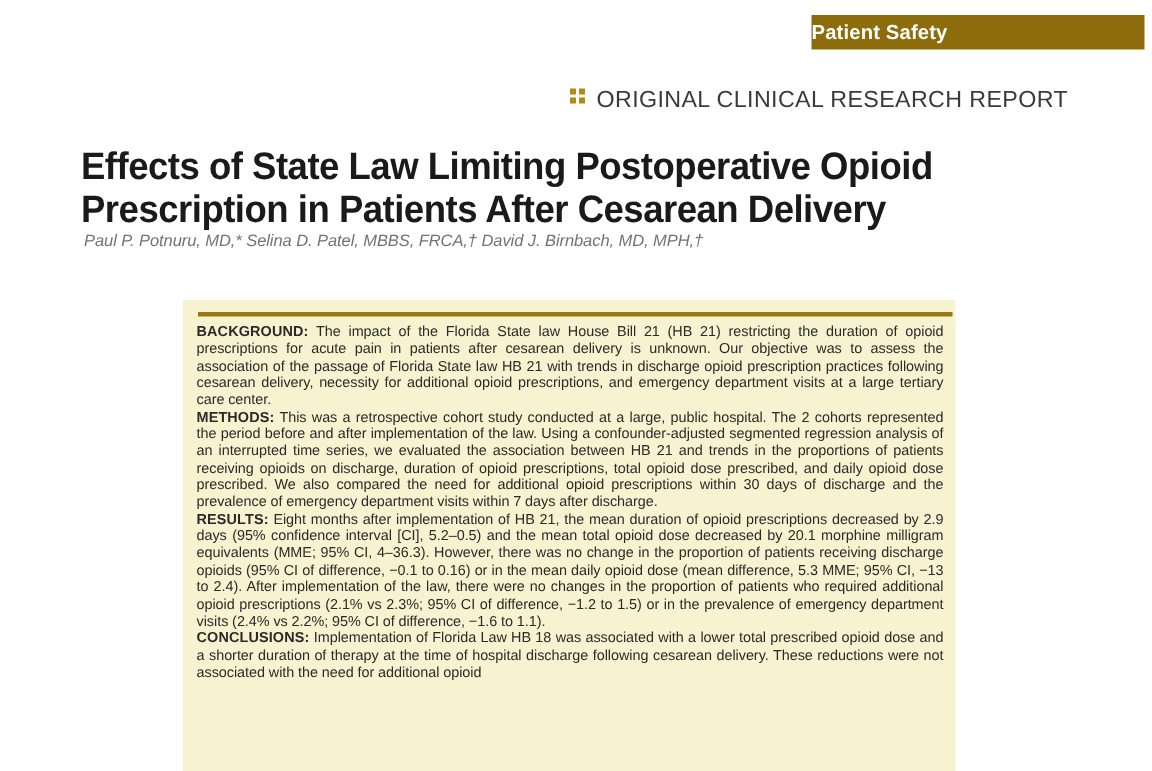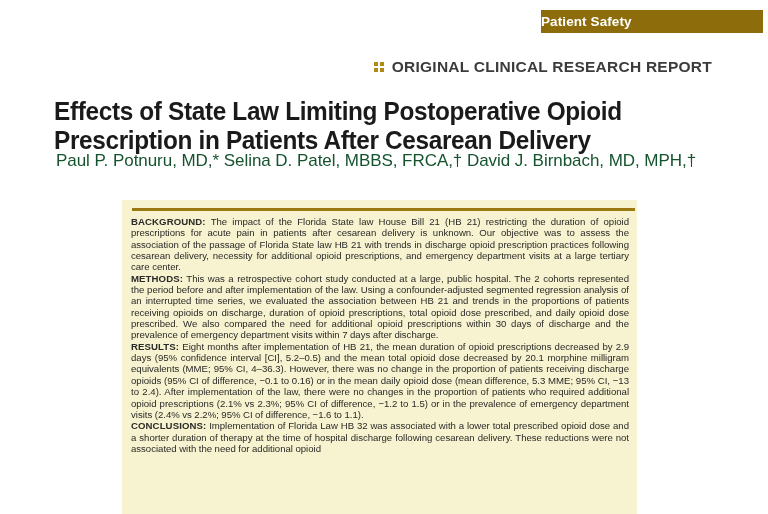--- a/index.html
+++ b/index.html
@@ -35,23 +35,22 @@
     box-sizing: border-box;
     padding-bottom: 1px;
   }
 
   
   .kicker-row {
     position: absolute;
     top: 58px;
     right: 56px;
     display: flex;
-    align-items: center;
+    align-items: flex-start;
     gap: 7px;
-    font-weight: bold;
   }
   .kicker-icon {
     width: 11px;
     height: 11px;
     display: grid;
     grid-template-columns: repeat(2, 4px);
     grid-template-rows: repeat(2, 4px);
     gap: 2px;
     flex: none;
     margin-top: 1px;
@@ -85,24 +84,25 @@
     transform-origin: left top;
   }
   .article-title .tline { display: block; white-space: nowrap; }
 
   
   .authors {
     position: absolute;
     top: 152px;
     left: 56px;
     width: 680px;
-    font-size: 17px;
+    font-size: 11px;
     line-height: 18.5px;
-    color: #14532d;
+    color: #737373;
     letter-spacing: -.05px;
+    font-style: italic;
   }
   .authors .aline { display: block; white-space: nowrap; }
 
   
   .abstract-box {
     position: absolute;
     top: 200px;
     left: 122px;
     width: 515px;
     height: 314px;
@@ -165,16 +165,16 @@
     <p>
       <b>BACKGROUND:</b><span> The impact of the Florida State law House Bill 21 (HB 21) restricting the duration of opioid prescriptions for acute pain in patients after cesarean delivery is unknown. Our objective was to assess the association of the passage of Florida State law HB 21 with trends in discharge opioid prescription practices following cesarean delivery, necessity for additional opioid prescriptions, and emergency department visits at a large tertiary care center.</span>
     </p>
     <p>
       <b>METHODS:</b><span> This was a retrospective cohort study conducted at a large, public hospital. The 2 cohorts represented the period before and after implementation of the law. Using a confounder-adjusted segmented regression analysis of an interrupted time series, we evaluated the association between HB 21 and trends in the proportions of patients receiving opioids on discharge, duration of opioid prescriptions, total opioid dose prescribed, and daily opioid dose prescribed. We also compared the need for additional opioid prescriptions within 30 days of discharge and the prevalence of emergency department visits within 7 days after discharge.</span>
     </p>
     <p>
       <b>RESULTS:</b><span> Eight months after implementation of HB 21, the mean duration of opioid prescriptions decreased by 2.9 days (95% confidence interval [CI], 5.2–0.5) and the mean total opioid dose decreased by 20.1 morphine milligram equivalents (MME; 95% CI, 4–36.3). However, there was no change in the proportion of patients receiving discharge opioids (95% CI of difference, −0.1 to 0.16) or in the mean daily opioid dose (mean difference, 5.3 MME; 95% CI, −13 to 2.4). After implementation of the law, there were no changes in the proportion of patients who required additional opioid prescriptions (2.1% vs 2.3%; 95% CI of difference, −1.2 to 1.5) or in the prevalence of emergency department visits (2.4% vs 2.2%; 95% CI of difference, −1.6 to 1.1).</span>
     </p>
     <p>
-      <b>CONCLUSIONS:</b><span> Implementation of Florida Law HB 32 was associated with a lower total prescribed opioid dose and a shorter duration of therapy at the time of hospital discharge following cesarean delivery. These reductions were not associated with the need for additional opioid</span>
+      <b>CONCLUSIONS:</b><span> Implementation of Florida Law HB 18 was associated with a lower total prescribed opioid dose and a shorter duration of therapy at the time of hospital discharge following cesarean delivery. These reductions were not associated with the need for additional opioid</span>
     </p>
   </div>
 </div>
 
 </body></html>

